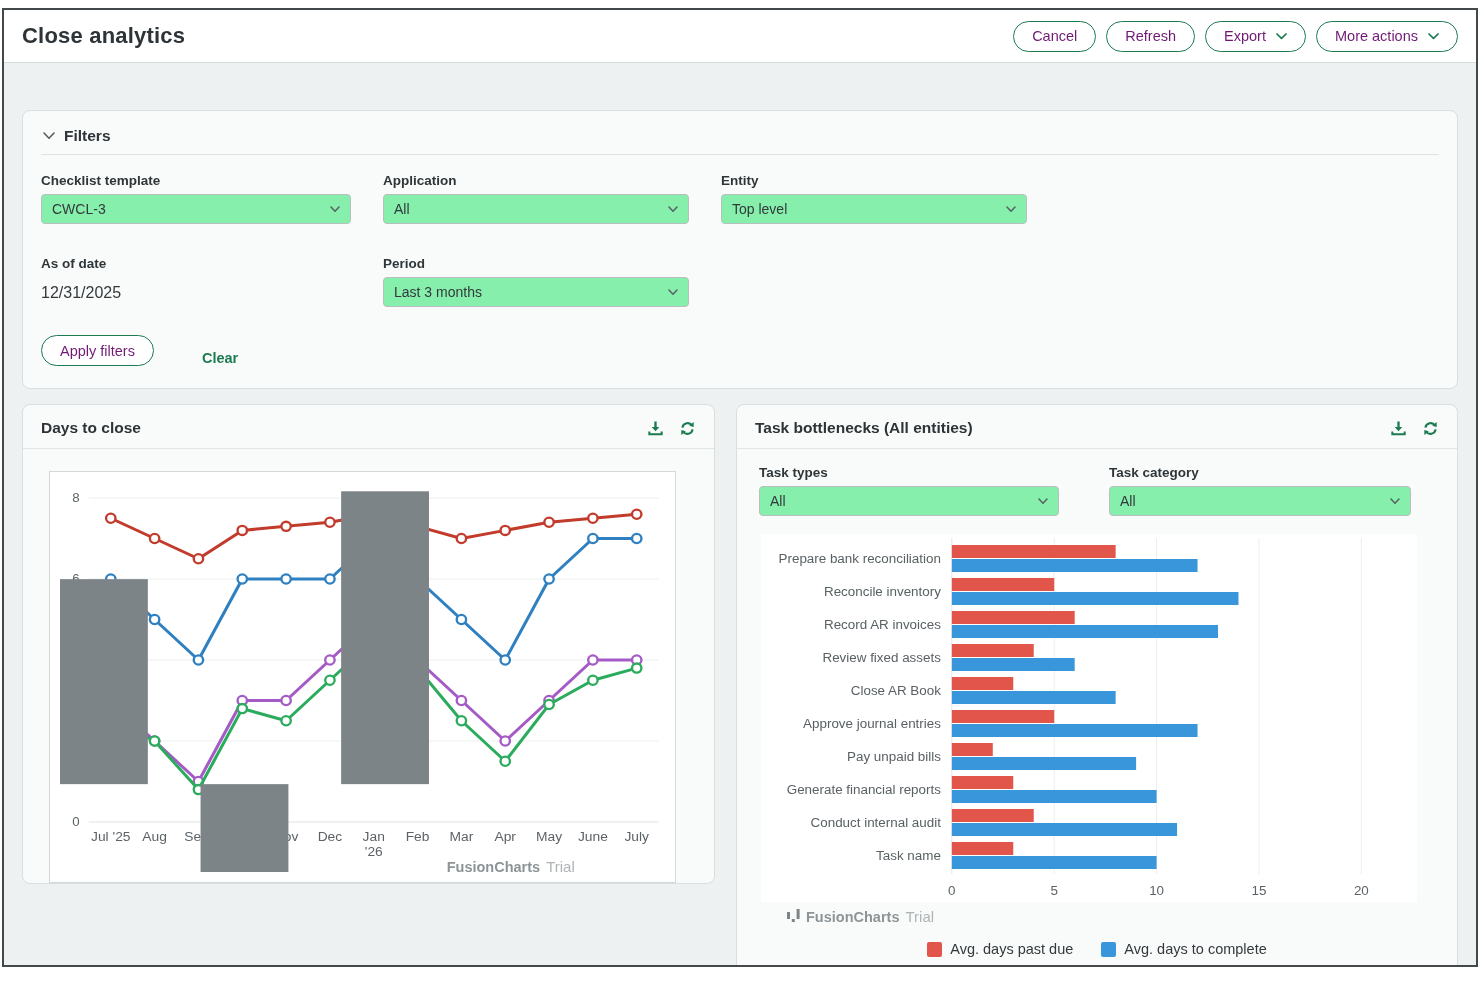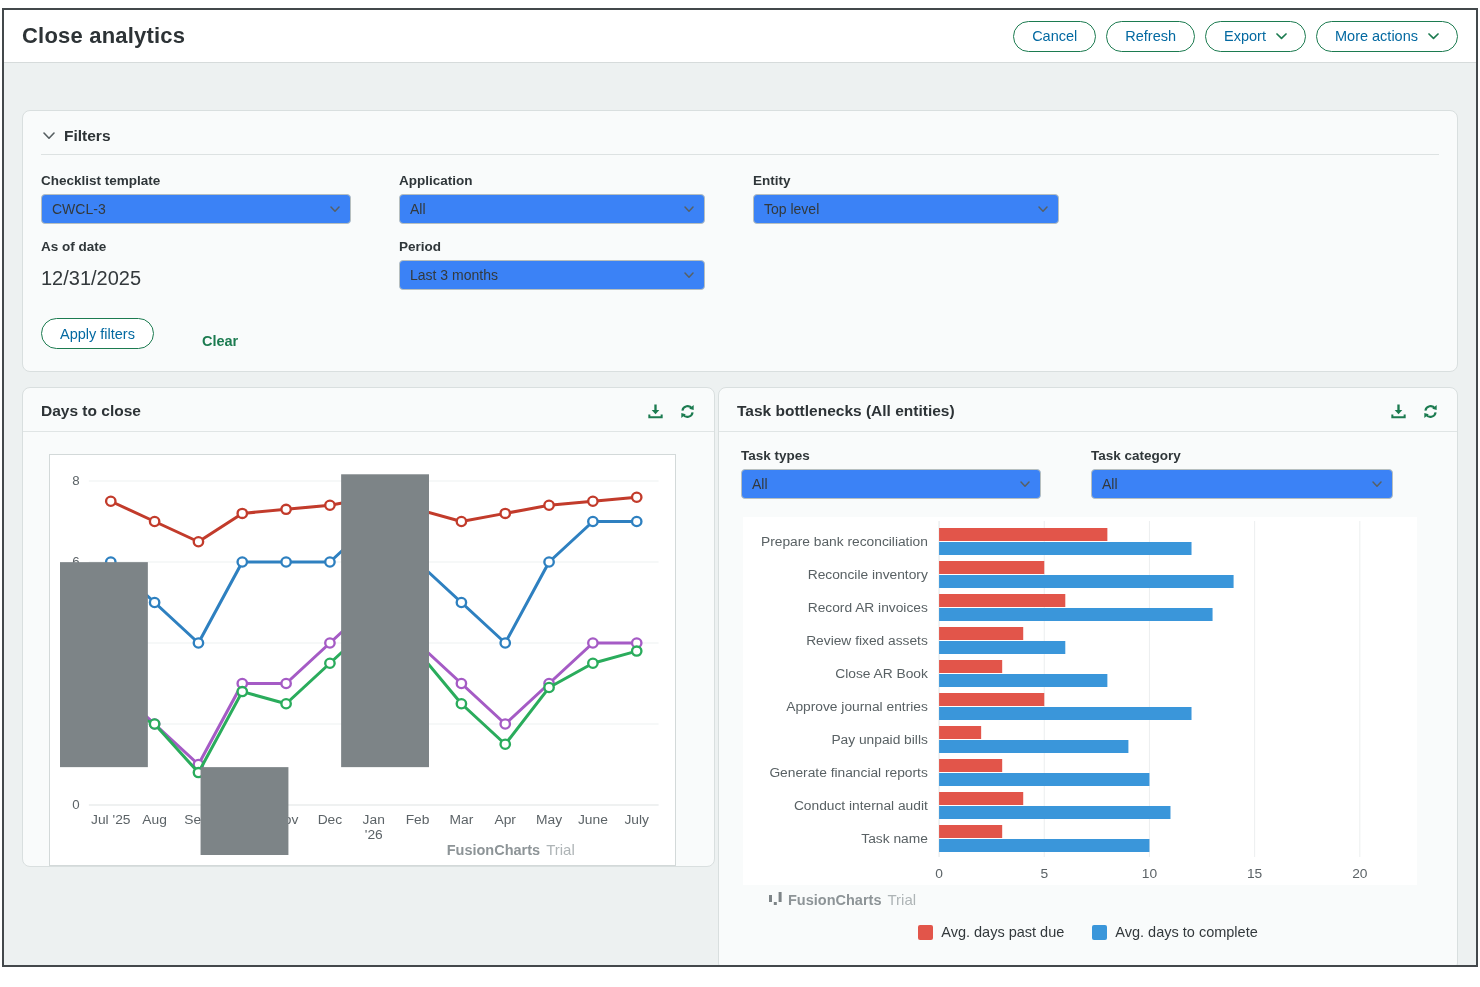--- a/index.html
+++ b/index.html
@@ -8,44 +8,44 @@
   .frame { position: absolute; top: 8px; left: 2px; right: 2px; bottom: 20px;
            border: 2px solid #43484b; background: #edf1f1; overflow: hidden; }
 
   
   .topbar { display: flex; align-items: center; justify-content: space-between;
             background: #ffffff; height: 53px; padding: 0 18px; border-bottom: 1px solid #d6dbdb; }
   .topbar h1 { font-size: 22px; font-weight: bold; color: #2d3336; letter-spacing: .2px; }
   .actions { display: flex; gap: 10px; align-items: center; }
   .pill { display: inline-flex; align-items: center; gap: 10px; height: 31px; padding: 0 18px;
           background: #fff; border: 1.6px solid #1c7b50; border-radius: 17px;
-          color: #0369a1; font-size: 14.5px; font-family: inherit; cursor: pointer; }
+          color: #701a75; font-size: 14.5px; font-family: inherit; cursor: pointer; }
   .pill svg { display: block; }
 
   .content { padding: 13px 18px 0 18px; margin-top: 34px; }
 
   .card { background: #f9fbfb; border: 1px solid #d9dfdf; border-radius: 8px; }
 
   
   .filters-card { padding: 12px 18px 22px 18px; }
   .filters-head { display: flex; align-items: center; gap: 9px; padding: 4px 0 9px 2px; }
   .filters-head span { font-size: 15.5px; font-weight: bold; color: #2d3336; }
   .filters-rule { border: none; border-top: 1px solid #dde2e2; }
   .filter-grid { display: grid; grid-template-columns: 310px 306px 306px; column-gap: 48px;
-                 row-gap: 15px; margin-top: 18px; }
+                 row-gap: 15px; margin-top: 18px; gap: 32px; }
   .field label { display: block; font-size: 13.5px; font-weight: bold; color: #2f3639; margin-bottom: 6px; }
   .select { display: flex; align-items: center; justify-content: space-between; height: 30px;
-            background: #3b82f6; border: 1px solid #b7bfbf; border-radius: 4px; padding: 0 10px;
+            background: #86efac; border: 1px solid #b7bfbf; border-radius: 4px; padding: 0 10px;
             font-size: 14px; color: #33393c; cursor: pointer; }
-  .static-value { font-size: 20px; color: #33393c; padding-top: 7px; }
+  .static-value { font-size: 16px; color: #33393c; padding-top: 7px; }
   .filters-actions { display: flex; align-items: flex-end; gap: 48px; margin-top: 28px; }
   .link { color: #1c7b50; font-size: 14.5px; font-weight: bold; cursor: pointer; }
 
   
-  .charts-row { display: flex; gap: 3px; align-items: flex-start; margin-top: 15px; }
+  .charts-row { display: flex; gap: 21px; align-items: flex-start; margin-top: 15px; }
   .chart-card { overflow: hidden; }
   .chart-card.left  { width: 693px; }
   .chart-card.right { flex: 1; }
   .card-head { display: flex; align-items: center; justify-content: space-between;
                padding: 14px 18px 11px 18px; border-bottom: 1px solid #e0e5e5; }
   .card-head h2 { font-size: 15.5px; font-weight: bold; color: #2d3336; }
   .card-icons { display: flex; gap: 15px; align-items: center; }
   .card-icons svg { cursor: pointer; display: block; }
 
   .plot-frame { position: relative; margin: 22px 38px 0 26px; background: #fff; border: 1px solid #d3d9d9; }

